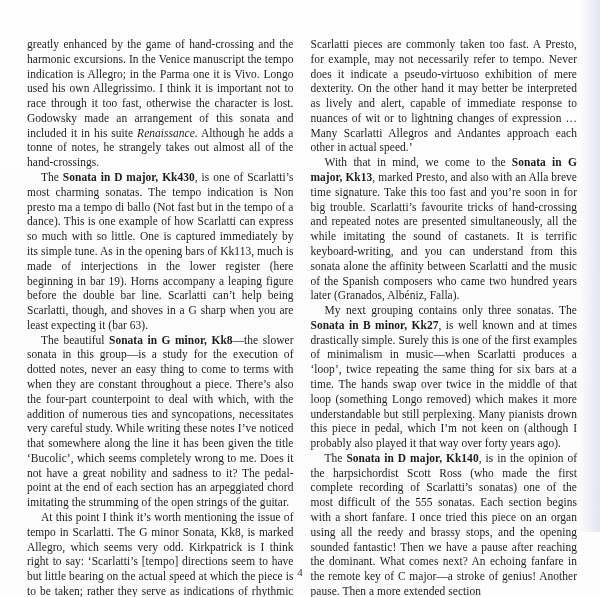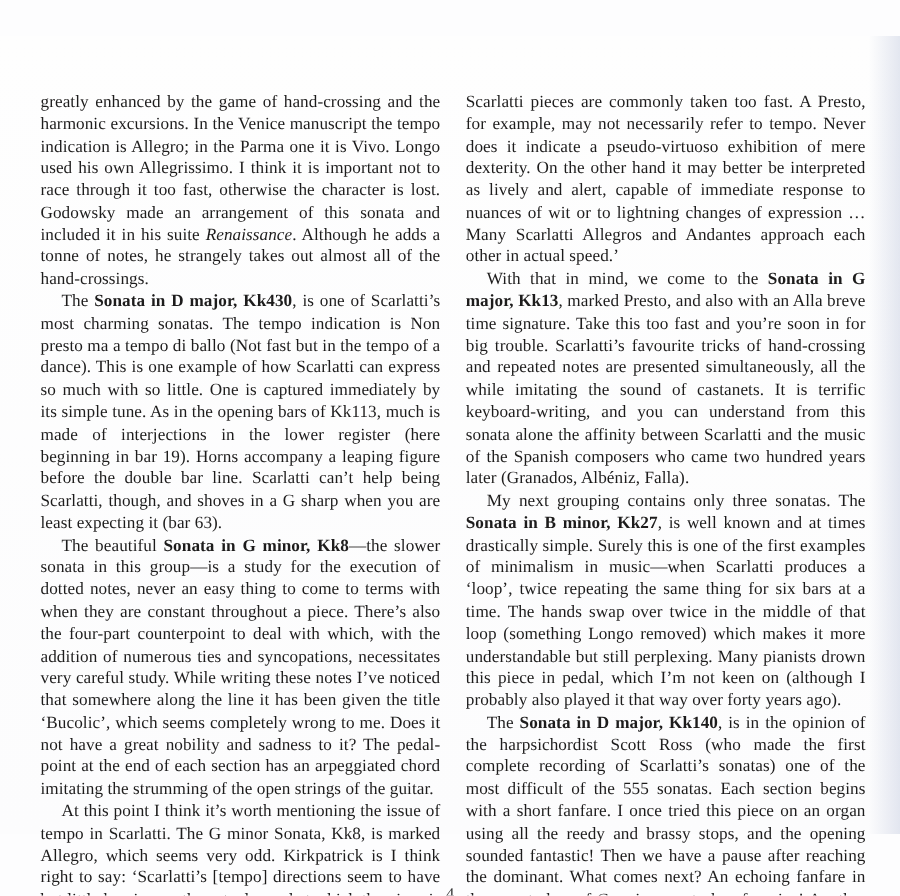--- a/index.html
+++ b/index.html
@@ -12,21 +12,20 @@
   }
   .scan-page {
     position: relative;
     width: 600px;
     height: 532px;
     background:
       linear-gradient(to right, rgba(255,255,255,0) 96.5%, rgba(205,211,228,0.55) 100%),
       linear-gradient(to bottom, #fefefe 0%, #fcfcfd 100%);
     font-family: "Liberation Serif", "DejaVu Serif", serif;
     color: #1d1c1c;
-    margin-top: 24px;
   }
   .columns {
     position: absolute;
     top: 37px;
     left: 27px;
     right: 23px;
     display: flex;
     gap: 17px;
   }
   .col {

